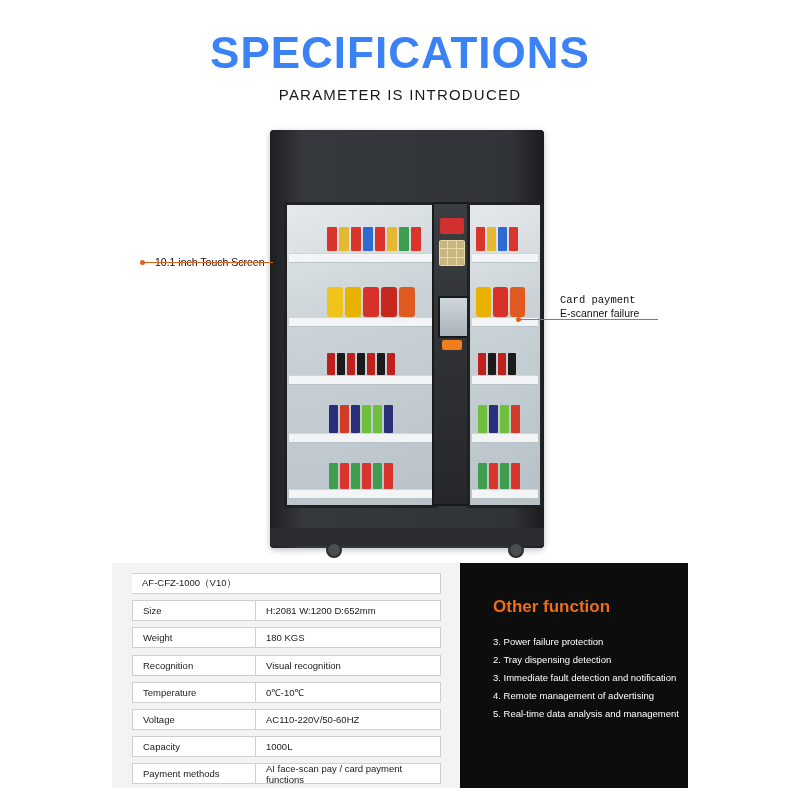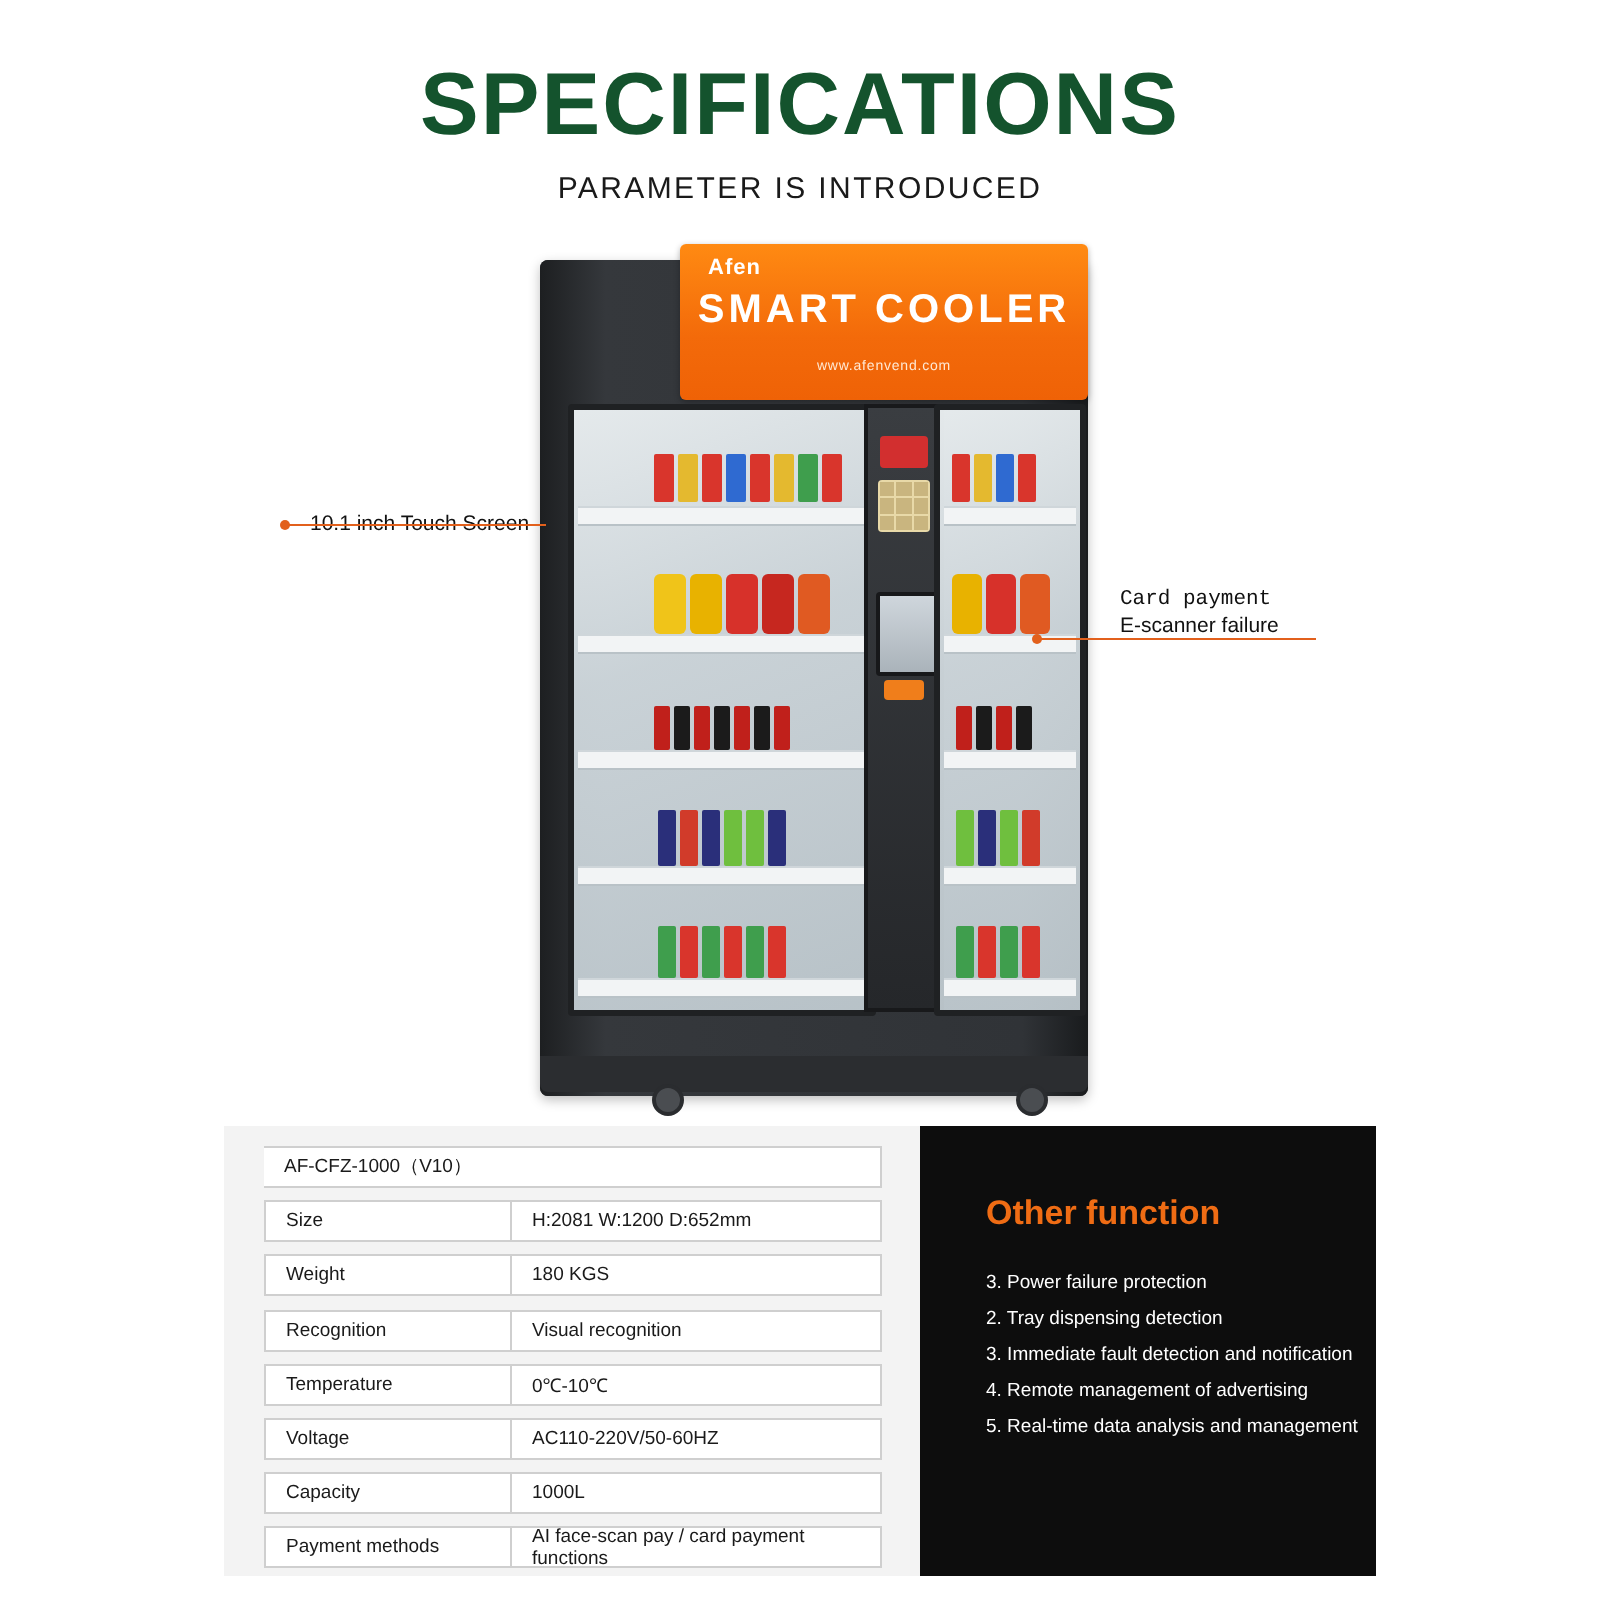--- a/index.html
+++ b/index.html
@@ -23,21 +23,21 @@
   
   .title {
     position: absolute;
     left: 0;
     top: 28px;
     width: 800px;
     text-align: center;
     font-size: 44px;
     font-weight: bold;
     letter-spacing: 1px;
-    color: #14532d;
+    color: #3b82f6;
     font-family: "Liberation Sans", sans-serif;
   }
   .subtitle {
     position: absolute;
     left: 0;
     top: 86px;
     width: 800px;
     text-align: center;
     font-size: 15px;
     letter-spacing: 1.2px;
@@ -305,25 +305,20 @@
 
   <div class="title">SPECIFICATIONS</div>
   <div class="subtitle">PARAMETER IS INTRODUCED</div>
 
   <div class="machine-wrap">
 
     <div class="cabinet">
       <div class="cabinet-inner-shadow"></div>
     </div>
 
-    <div class="header-banner">
-      <div class="banner-brand">Afen</div>
-      <div class="banner-main">SMART  COOLER</div>
-      <div class="banner-url">www.afenvend.com</div>
-    </div>
 
     <div class="door door-left">
       <div class="shelf" style="top:48px;"></div>
       <div class="shelf" style="top:112px;"></div>
       <div class="shelf" style="top:170px;"></div>
       <div class="shelf" style="top:228px;"></div>
       <div class="shelf" style="top:284px;"></div>
 
       <div class="prod" style="left:40px;  top:22px; width:10px; height:24px; background:#d9352c;"></div>
       <div class="prod" style="left:52px;  top:22px; width:10px; height:24px; background:#e4b92f;"></div>

